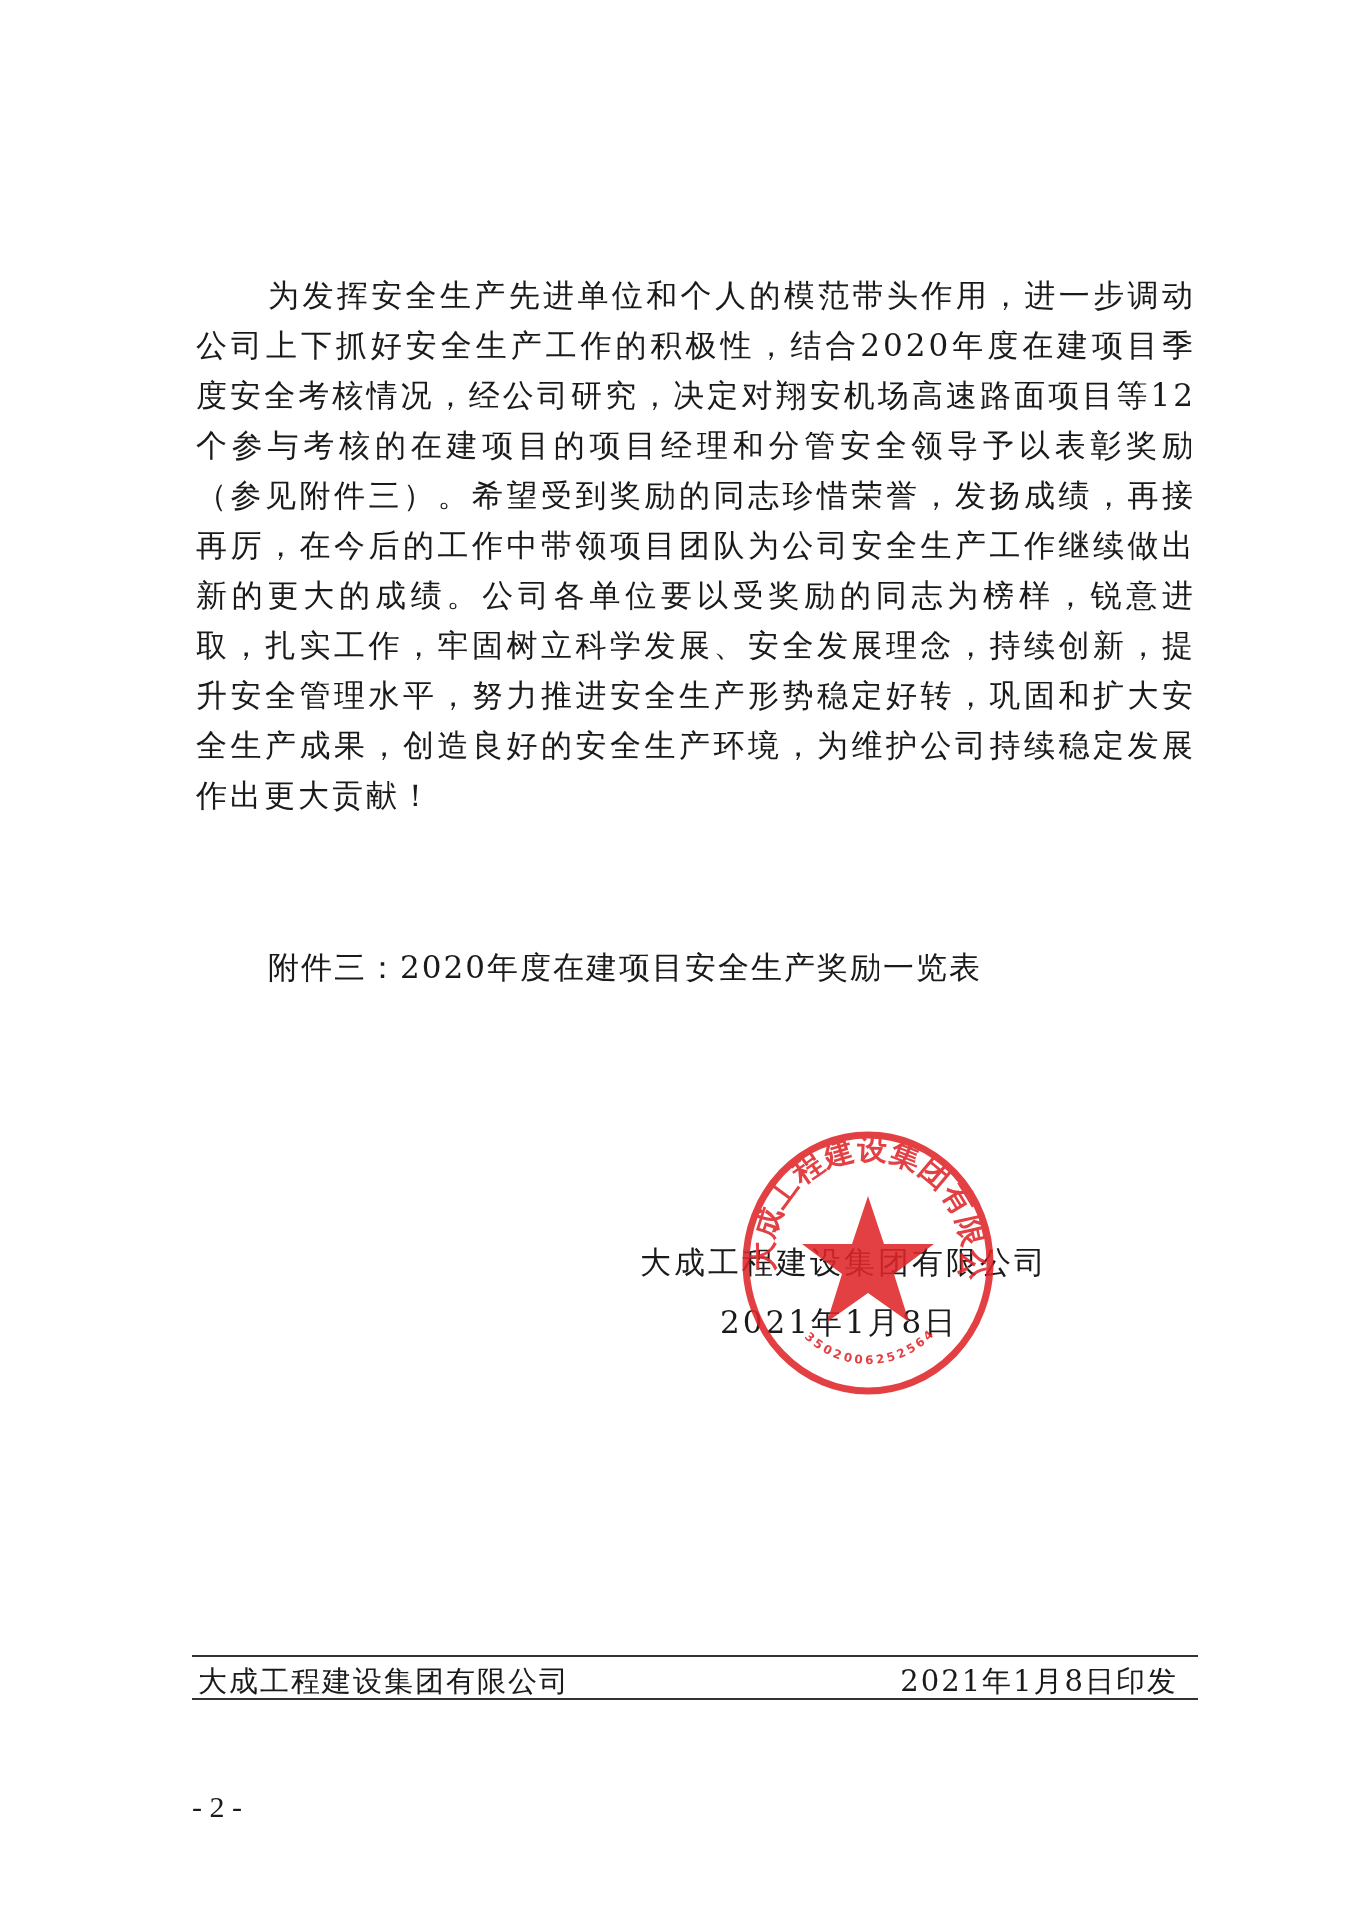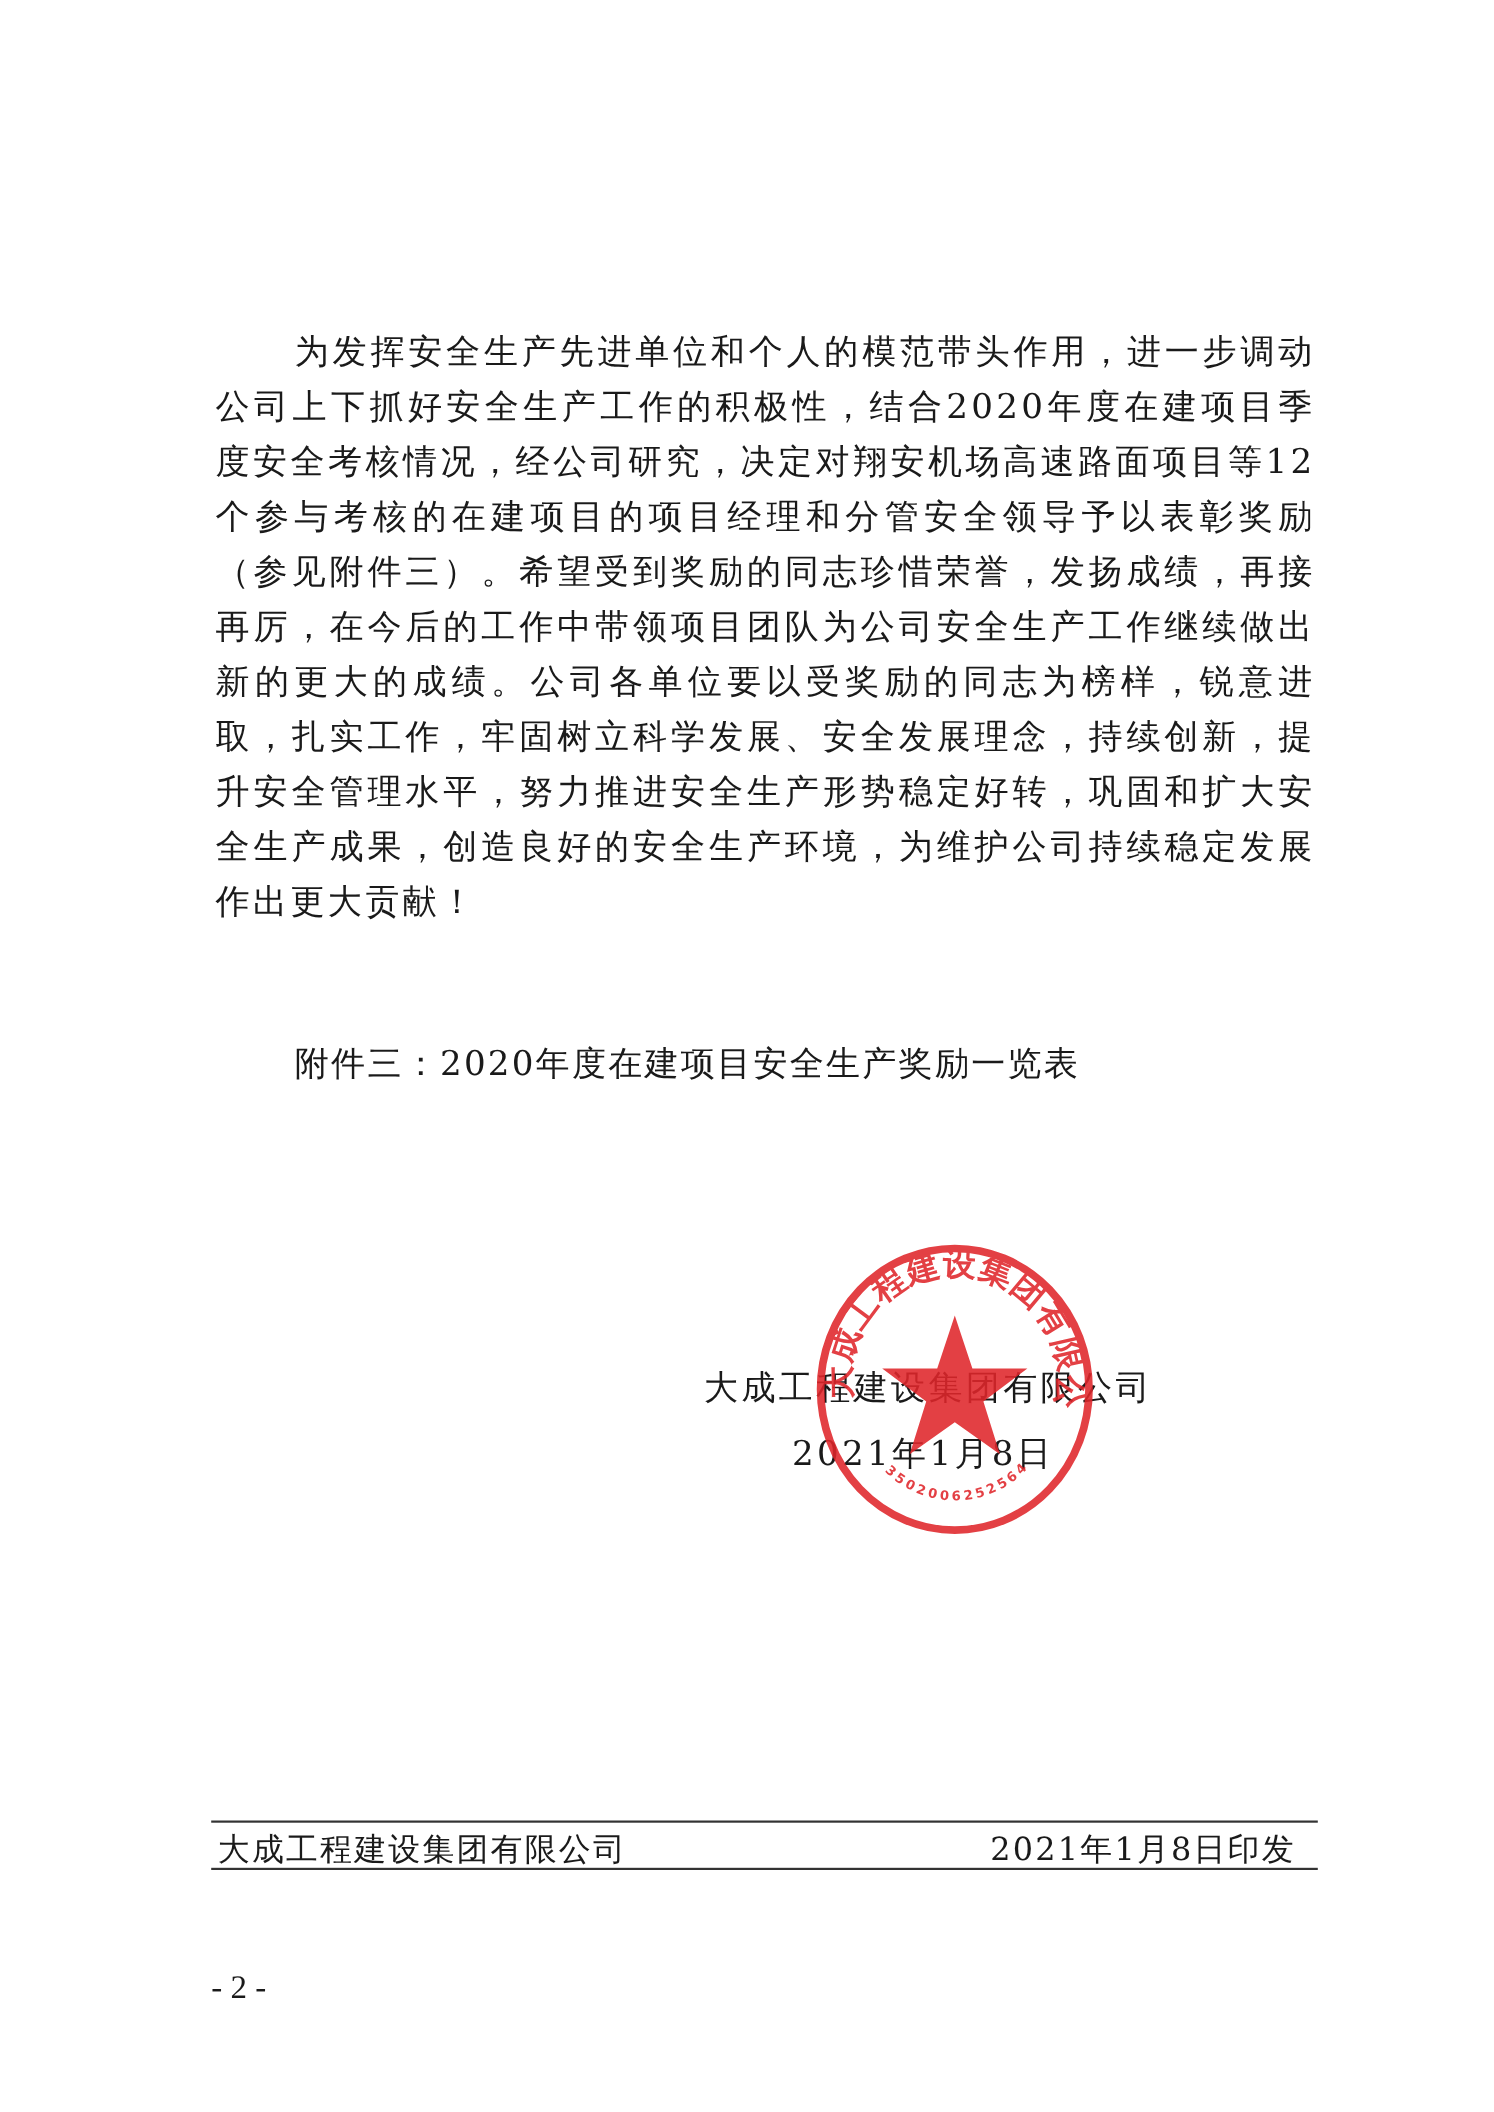--- a/index.html
+++ b/index.html
@@ -3,21 +3,21 @@
   <meta charset="utf-8">
   <style>
     html, body { margin: 0; padding: 0; background: #ffffff; }
     body {
       width: 1358px; height: 1920px; position: relative; overflow: hidden;
       font-family: "DejaVu Serif", "Liberation Serif", serif;
       color: #1a1a1a;
     }
     .body-text {
       position: absolute; left: 196px; top: 270px; width: 1000px;
-      font-size: 31px; line-height: 50px; letter-spacing: 3px; margin-top: 25px;
+      font-size: 31px; line-height: 50px; letter-spacing: 3px;
     }
     .para { margin: 0; text-indent: 72px; text-align: justify; }
     .notice { margin: 0; text-indent: 72px; }
     .attachments {
       position: absolute; left: 268px; top: 940px;
       font-size: 31px; line-height: 55px; letter-spacing: 2px;
     }
     .attachment-line { margin: 0; }
     .signature {
       position: absolute; left: 640px; top: 1232px;

